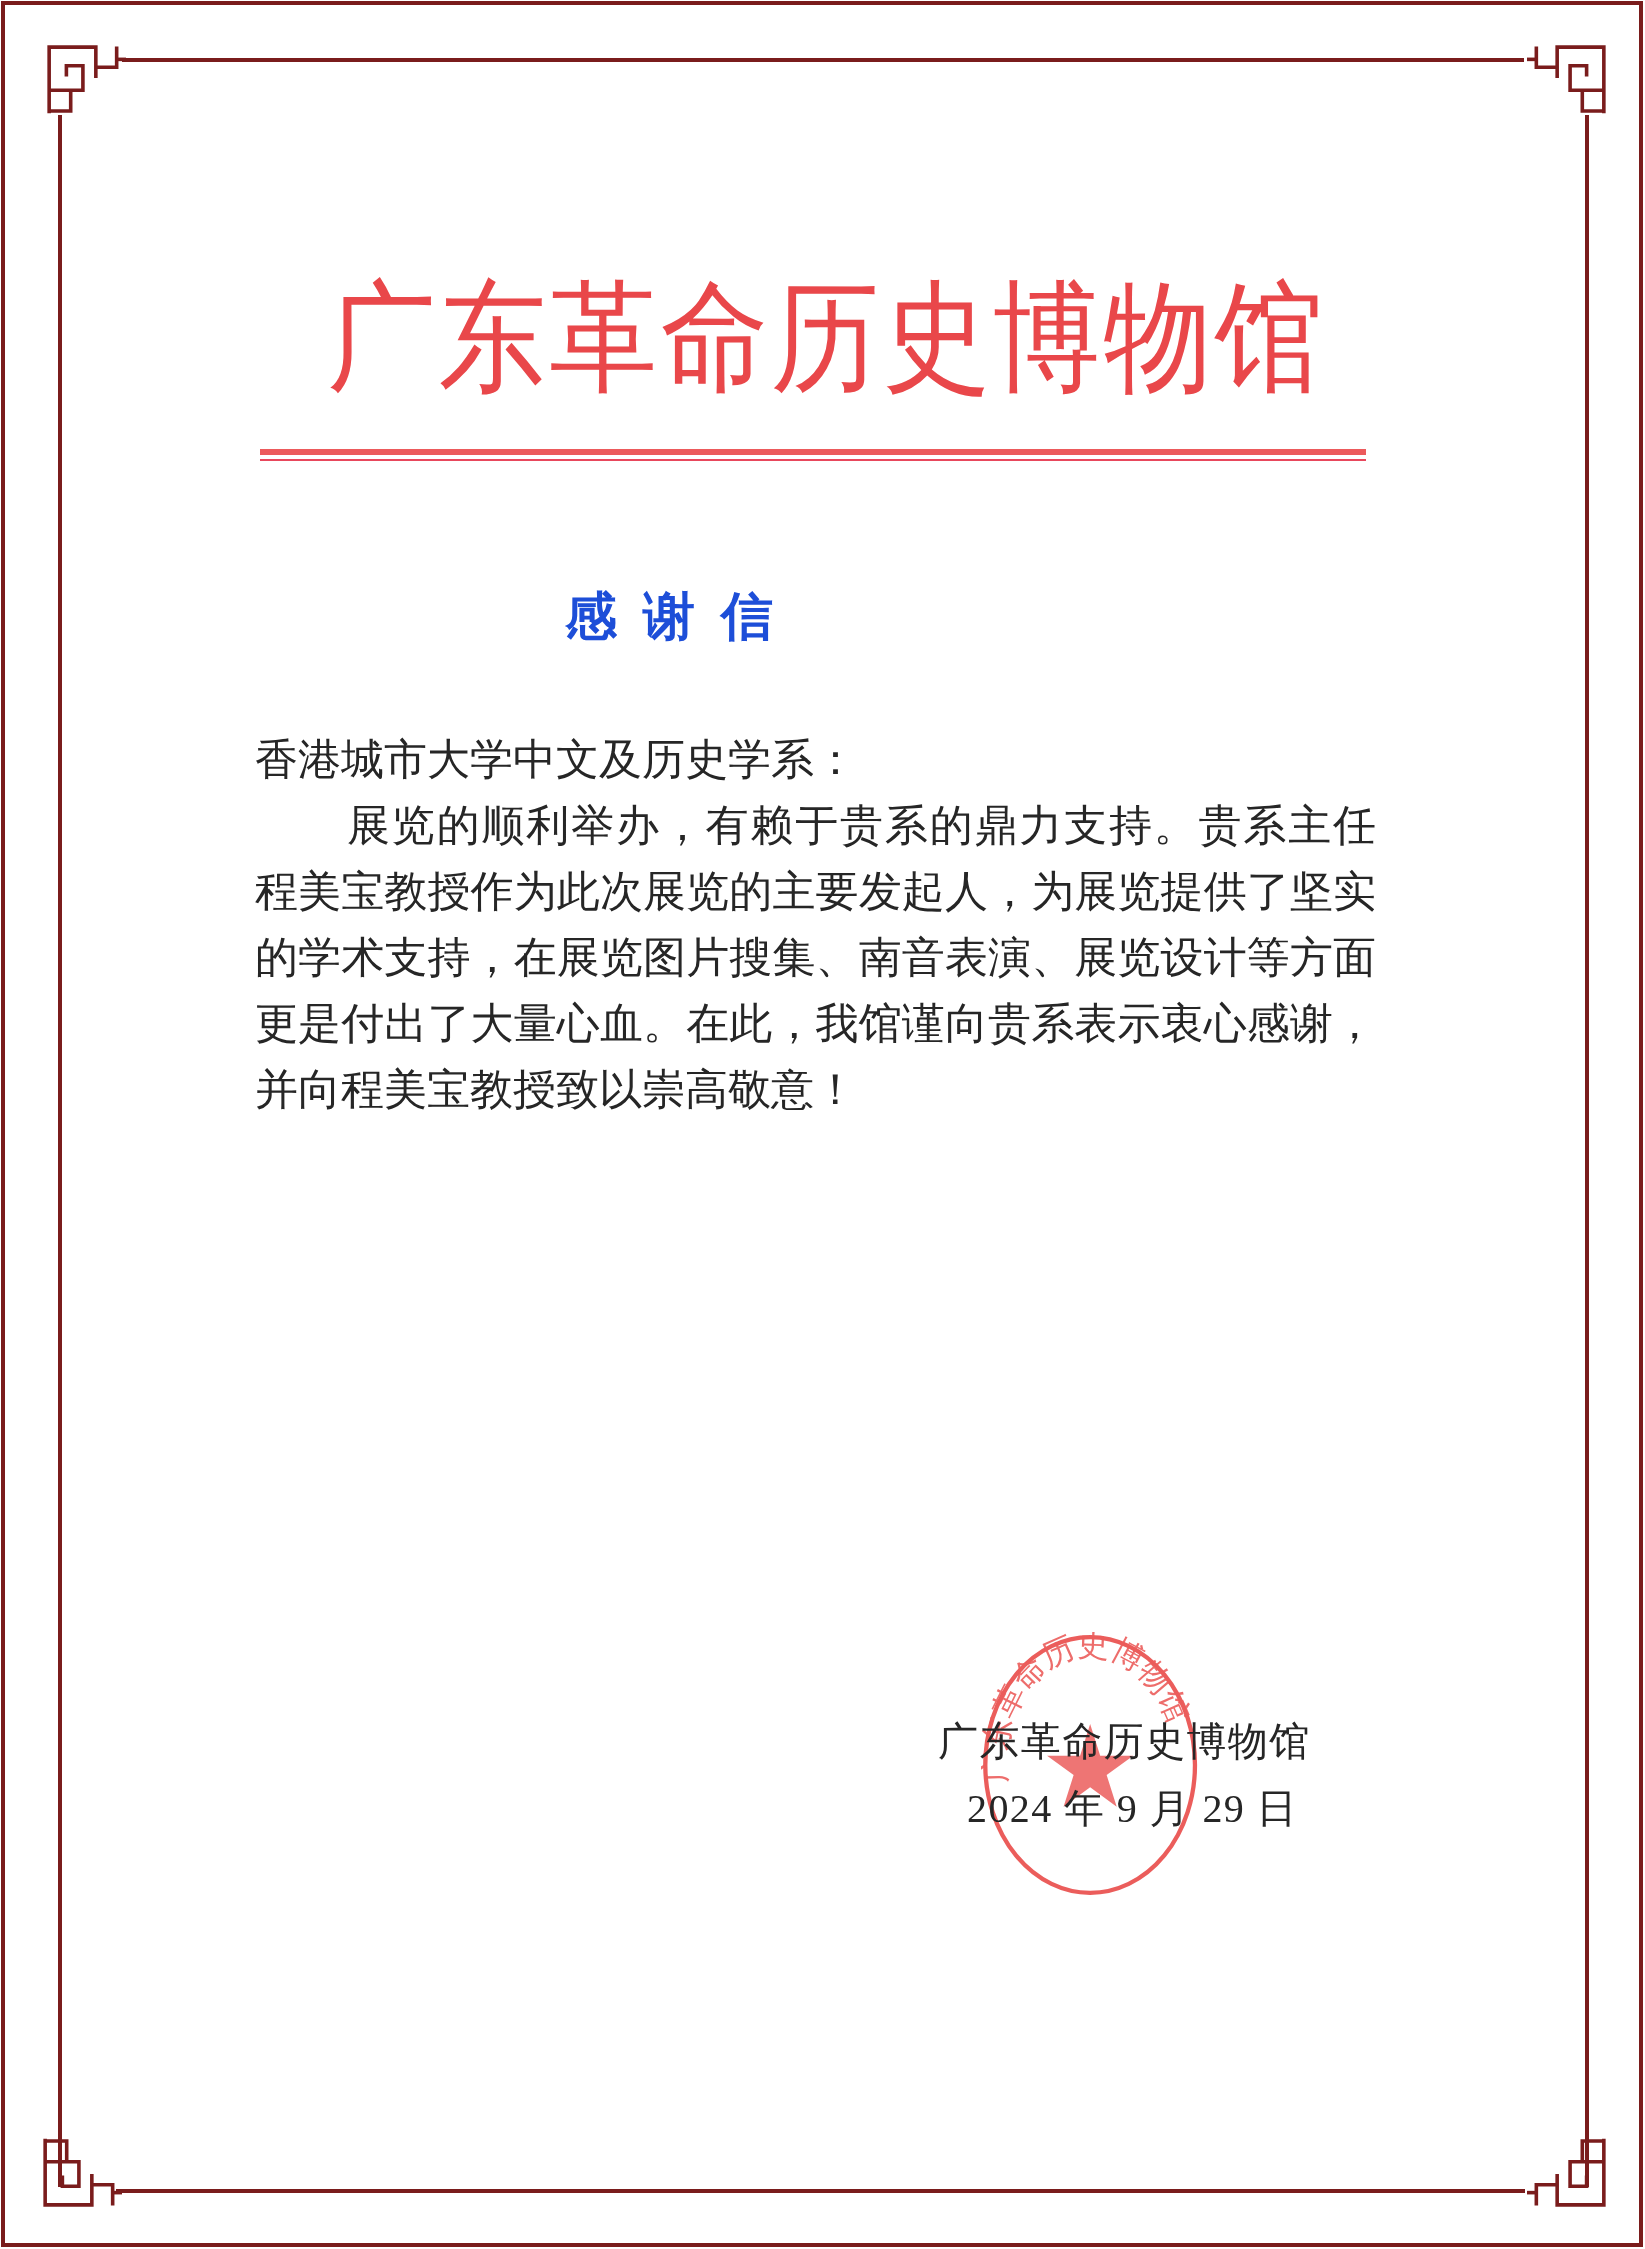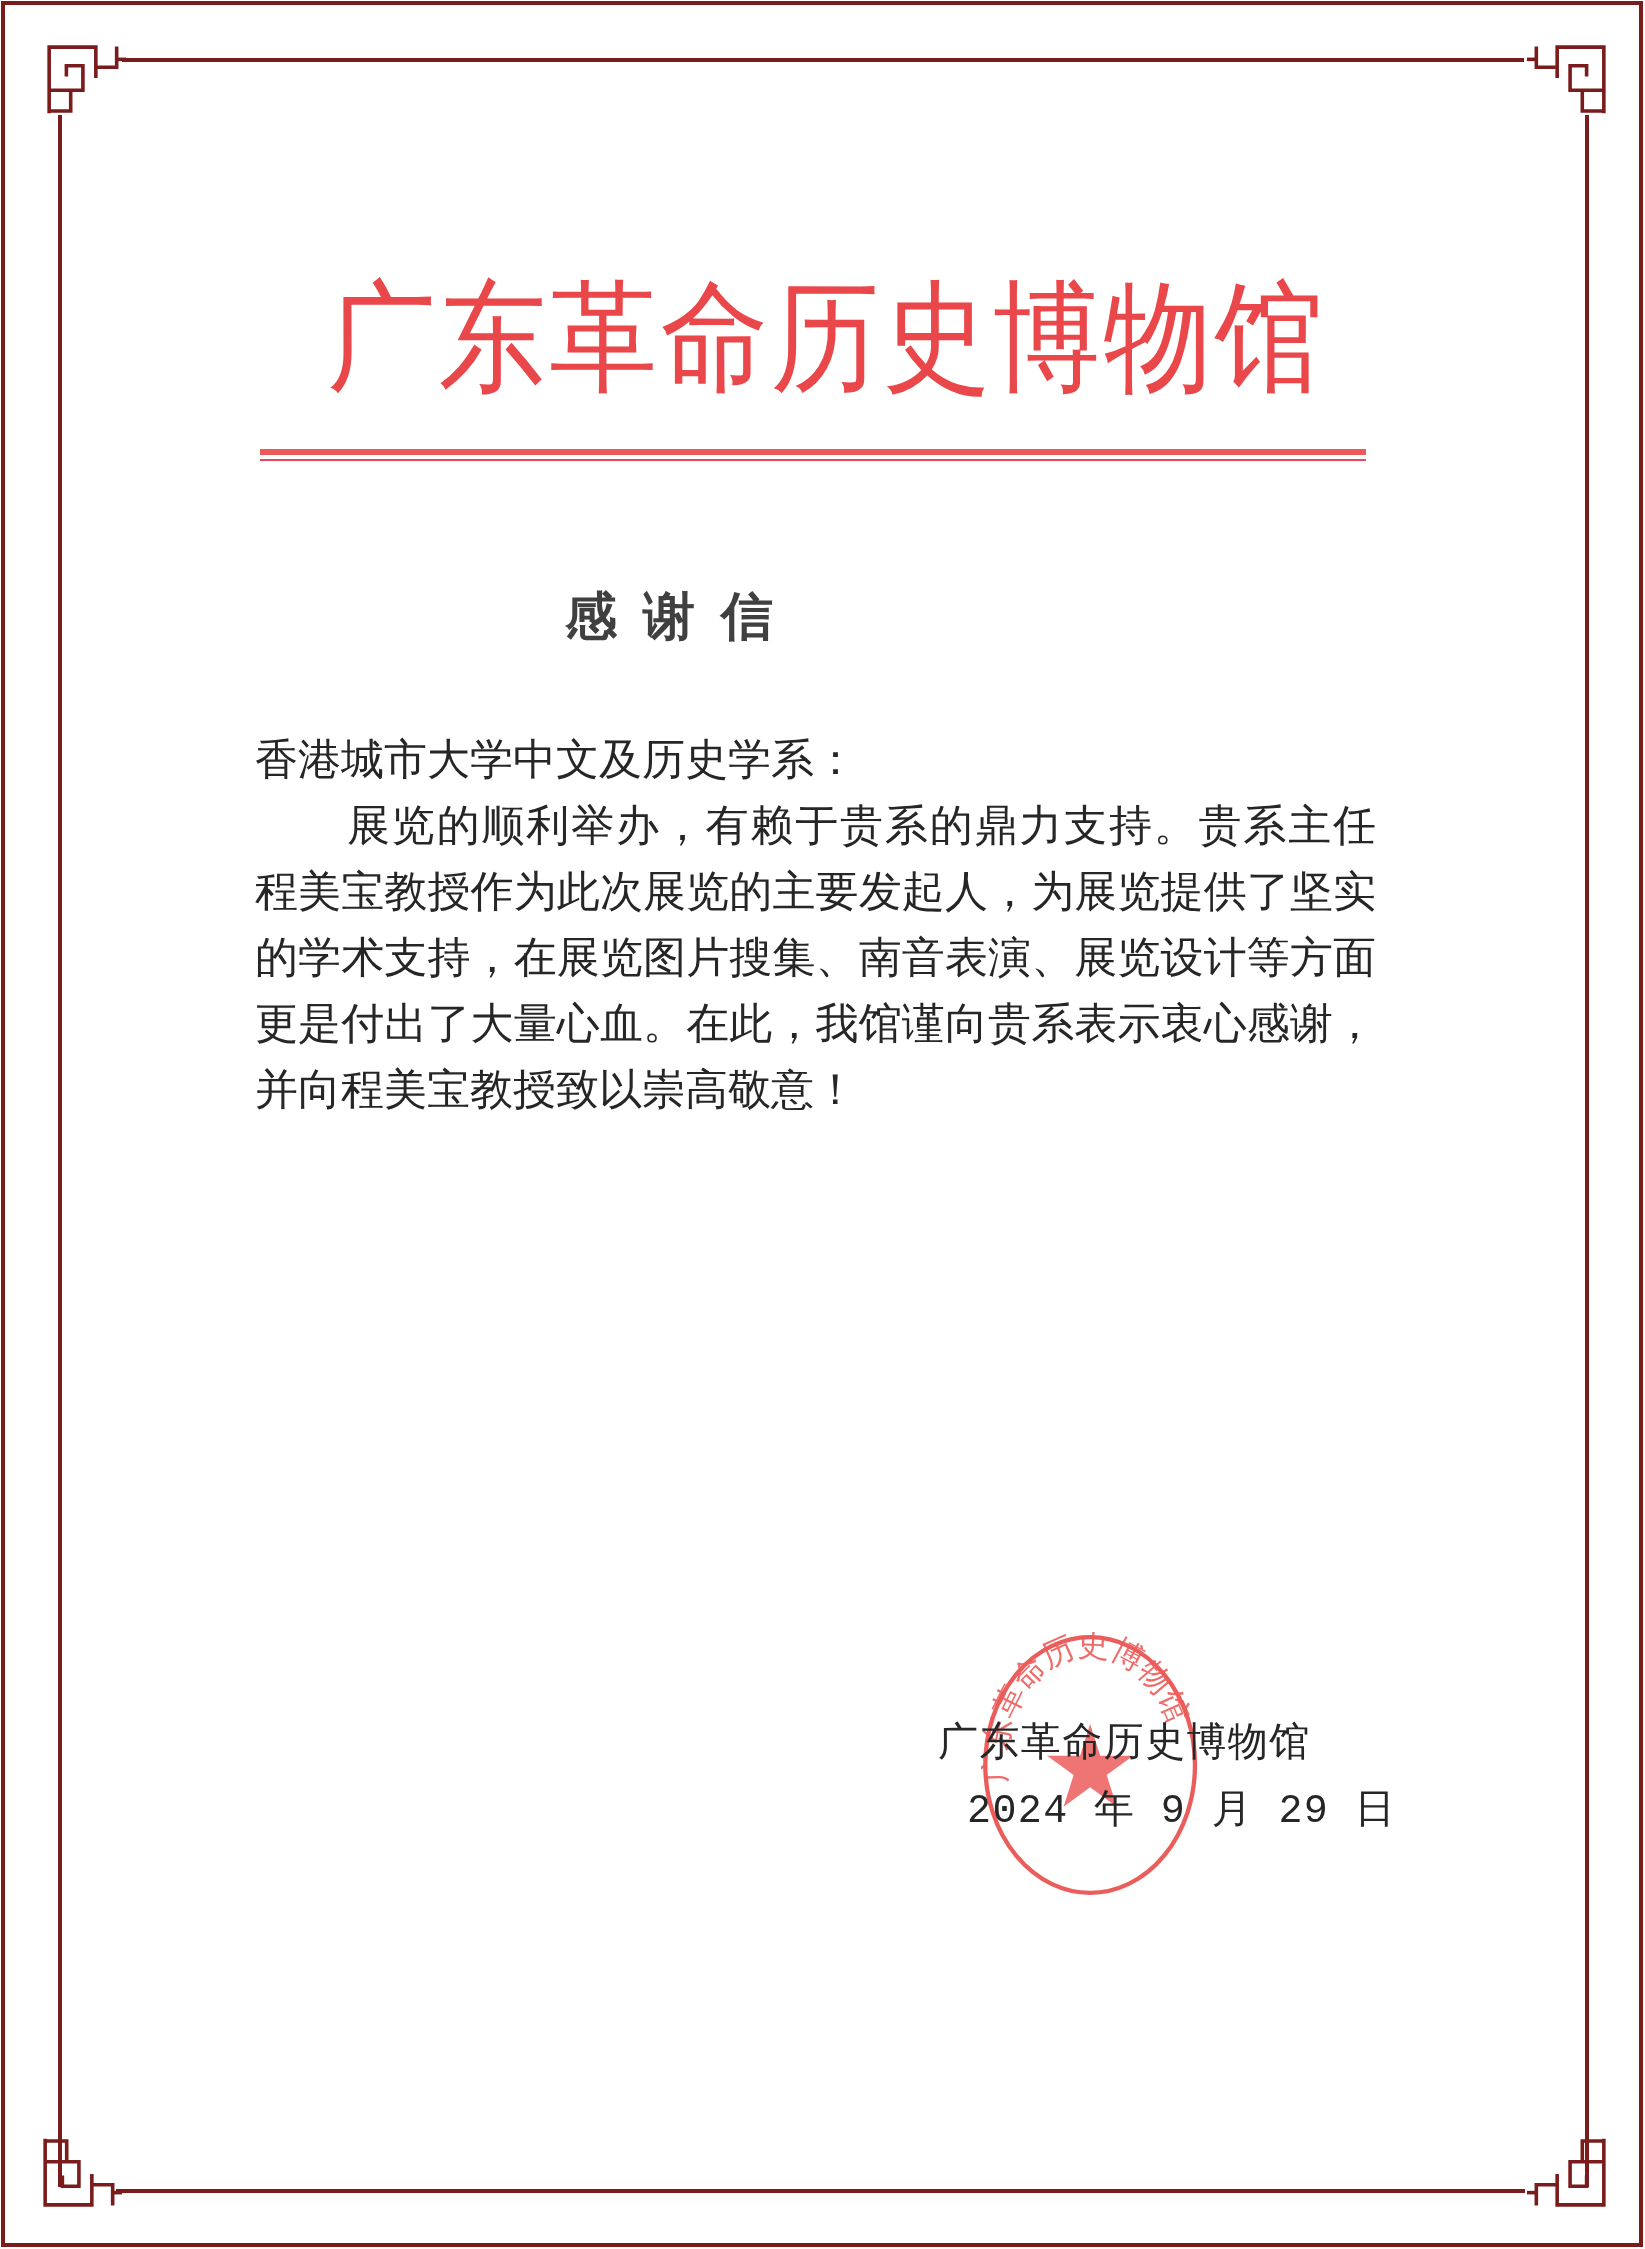--- a/index.html
+++ b/index.html
@@ -9,32 +9,32 @@
                   border: 4.3px solid #7a1c1c; box-sizing: content-box; }
   .frame-line { position: absolute; background: #7a1c1c; }
   .corner { position: absolute; width: 79px; height: 79px; }
   .header-title { position: absolute; left: 302px; top: 266px; width: 1049px; height: 144px;
                   color: #e9474a; font-size: 108px; line-height: 144px; text-align: center;
                   letter-spacing: 2.9px; font-family: "DejaVu Serif", "Liberation Serif", serif;
                   transform: scaleY(1.12); }
   .rule-thick { position: absolute; left: 260px; top: 449px; width: 1106px; height: 5.8px; background: #ec5a5c; }
   .rule-thin { position: absolute; left: 260px; top: 459px; width: 1106px; height: 2.2px; background: #e8475c; }
   .doc-title { position: absolute; left: 0; top: 582px; width: 1364px; text-align: center;
-               font-size: 52px; font-weight: bold; color: #404040; letter-spacing: 26px;
+               font-size: 52px; font-weight: bold; color: #1d4ed8; letter-spacing: 26px;
                font-family: "DejaVu Serif", "Liberation Serif", serif; }
   .body-text { position: absolute; left: 255px; top: 726px; width: 1121px;
                font-size: 43px; line-height: 66px; color: #262626;
                font-family: "DejaVu Sans", "Liberation Sans", sans-serif; }
   .body-text p { margin: 0; text-align: justify; text-align-last: left; }
   .indent { text-indent: 92px; }
   .salutation { }
   .signature { position: absolute; left: 938px; top: 1714px; font-size: 40px; color: #262626;
                font-family: "DejaVu Sans", "Liberation Sans", sans-serif; letter-spacing: 1.4px; z-index: 2; }
   .date { position: absolute; left: 967px; top: 1781px; font-size: 40px; color: #262626;
-          font-family: Liberation Mono, monospace; letter-spacing: 1.4px; z-index: 2; }
+          font-family: Liberation Serif, serif; letter-spacing: 1.4px; z-index: 2; }
   .seal { position: absolute; left: 981px; top: 1632px; width: 219px; height: 266px; z-index: 1; opacity: 0.85; }
 </style>
 </head>
 <body>
 
 <div class="outer-border"></div>
 
 <div class="frame-line" style="left:122px; top:58px; width:1402px; height:3.6px;"></div>
 <div class="frame-line" style="left:116px; top:2189px; width:1409px; height:3.6px;"></div>
 <div class="frame-line" style="left:58px; top:115px; width:3.6px; height:2128px; height:2072px;"></div>

